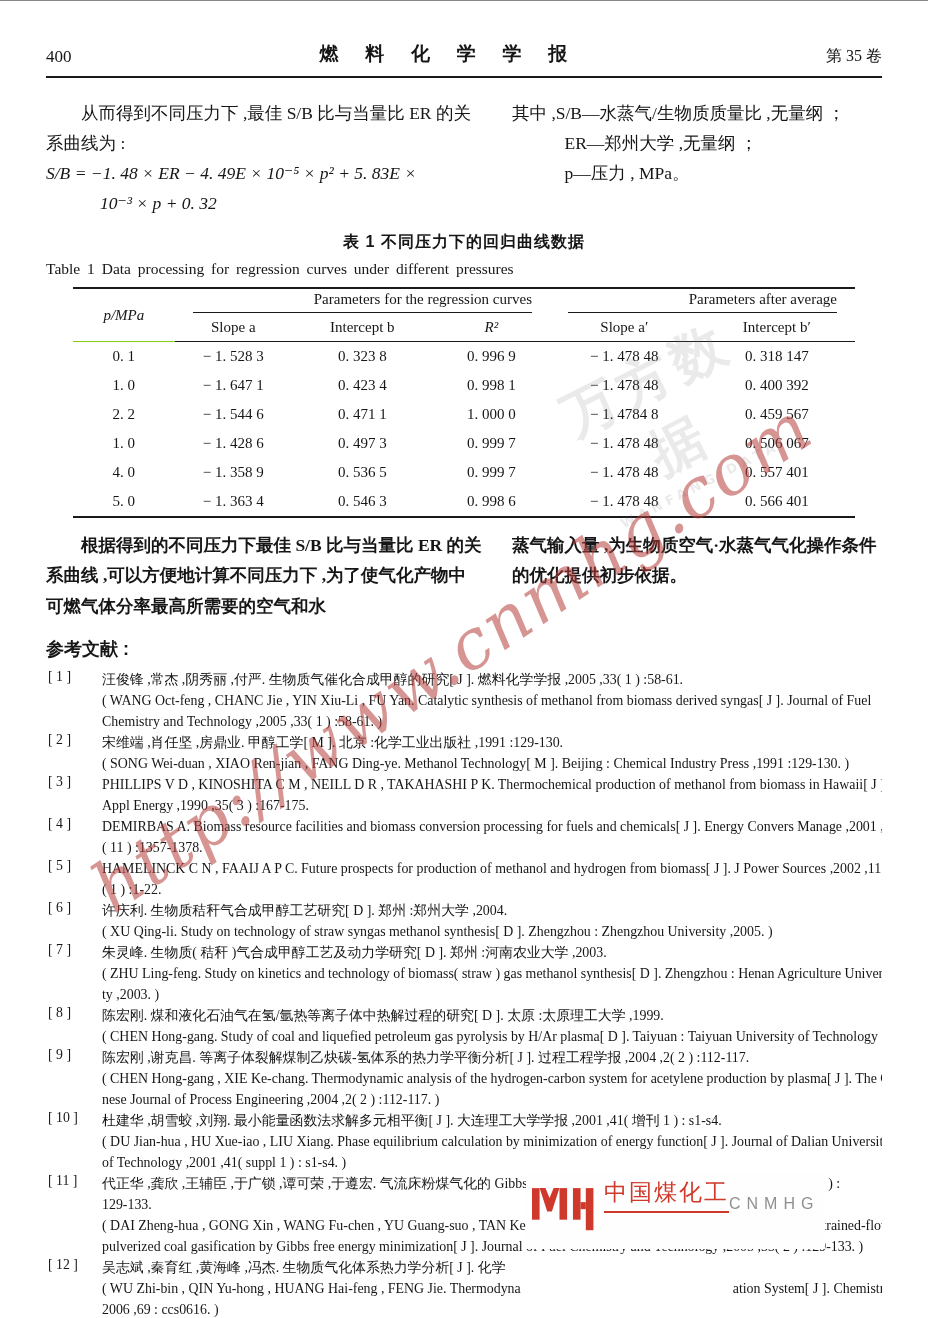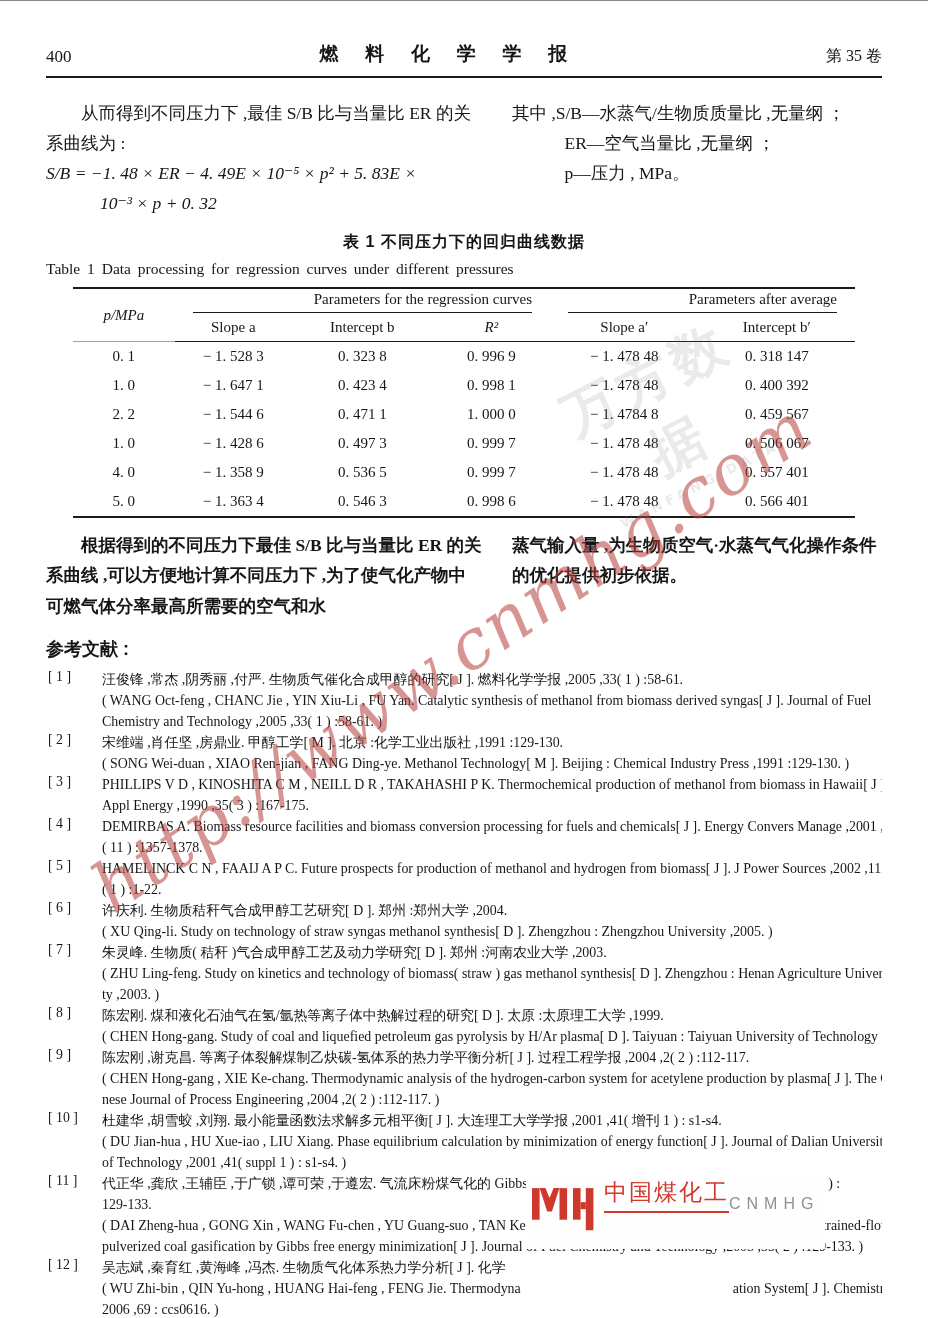--- a/index.html
+++ b/index.html
@@ -98,21 +98,21 @@
     <div class="twocol">
       <div class="col-l">
         <div class="indent2">从而得到不同压力下 ,最佳 S/B 比与当量比 ER 的关系曲线为 :</div>
         <div class="formula">
           <div class="f1">S/B = −1. 48 × ER − 4. 49E × 10⁻⁵ × p² + 5. 83E ×</div>
           <div class="f2">10⁻³ × p + 0. 32</div>
         </div>
       </div>
       <div class="col-r">
         <div>其中 ,S/B—水蒸气/生物质质量比 ,无量纲 ；</div>
-        <div class="hang">ER—空气当量比 ,无量纲 ；</div>
+        <div class="hang">ER—郑州大学 ,无量纲 ；</div>
         <div class="hang">p—压力 , MPa。</div>
       </div>
     </div>
 
     <div class="cap-zh">表 1    不同压力下的回归曲线数据</div>
     <div class="cap-en">Table 1    Data processing for regression curves under different pressures</div>
 
     <table class="data">
       <colgroup>
         <col style="width:13%">

